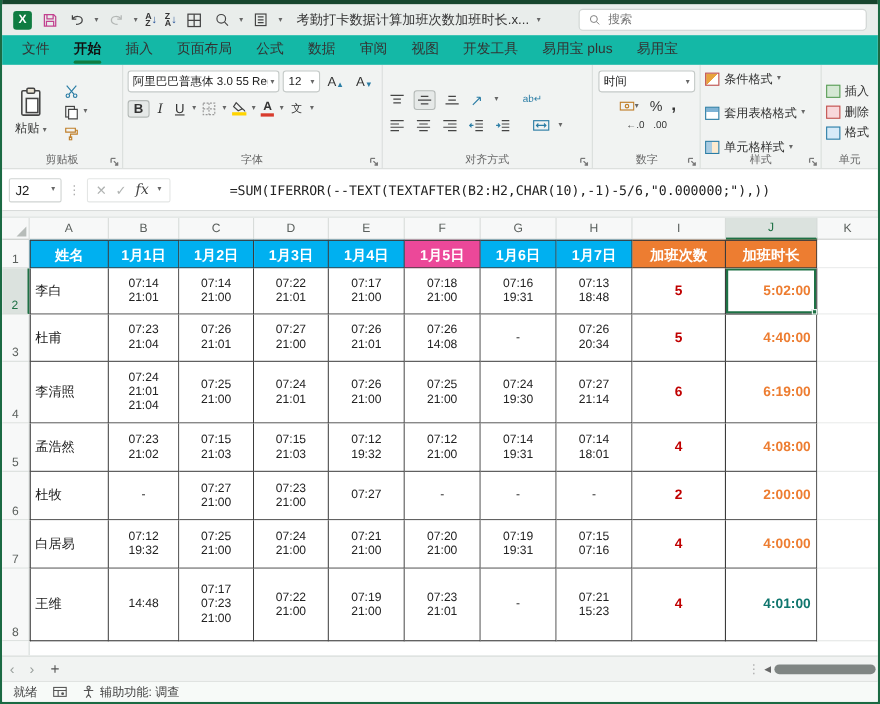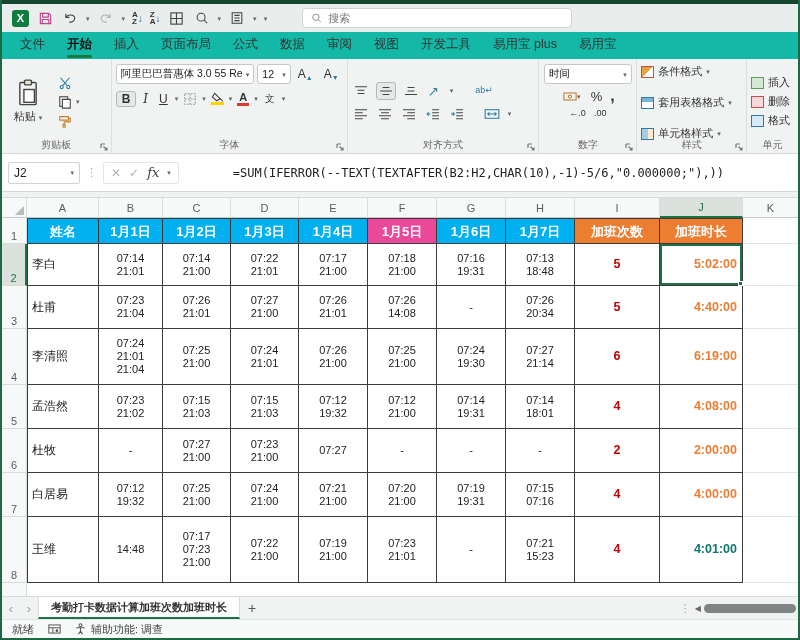--- a/index.html
+++ b/index.html
@@ -71,21 +71,21 @@
   .g-styles { width:112px; }
   .g-styles .rg-content { flex-direction:column; gap:16px; justify-content:center; }
   .stylerow { display:flex; align-items:center; gap:4px; font-size:11px; color:#333; white-space:nowrap; }
   .minigrid { width:13px; height:12px; border:1px solid #8a6; flex:0 0 auto; }
 
   .g-cells { width:52px; border-right:none; }
   .g-cells .rg-content { flex-direction:column; gap:4px; justify-content:center; }
 
   
   .fbar { height:38px; flex:0 0 auto; background:#fff; border-bottom:1px solid #d4d8d6; display:flex; align-items:center; padding:4px 6px; gap:6px; }
-  .namebox { width:72px; height:22px; border:1px solid #d0d4d2; border-radius:2px; display:flex; align-items:center; justify-content:space-between; padding:0 5px; font-size:12px; }
+  .namebox { width:48px; height:22px; border:1px solid #d0d4d2; border-radius:2px; display:flex; align-items:center; justify-content:space-between; padding:0 5px; font-size:12px; }
   .vdots { color:#aaa; font-size:11px; }
   .fxbtns { display:flex; align-items:center; gap:8px; border:1px solid #e4e6e5; border-radius:2px; height:22px; padding:0 7px; }
   .fxx { color:#b0b3b2; font-size:12px; }
   .fxok { color:#b0b3b2; font-size:12px; }
   .fxfx { font-family:"DejaVu Serif",serif; font-style:italic; font-size:13px; color:#444; }
   .formula { font-family:"DejaVu Sans Mono","Liberation Mono",monospace; font-size:12px; color:#222; white-space:nowrap; overflow:hidden;margin-left:48px; }
   .spacer6 { height:6px; background:#f1f3f2; border-bottom:1px solid #d8dcda; flex:0 0 auto; }
 
   
   .gridarea { flex:1; background:#fff; overflow:hidden; display:flex; flex-direction:column; }
@@ -180,20 +180,21 @@
         </svg>
     </span>
       <span class="chev">▾</span>
     <span class="qat-icon">
       <svg width="14" height="14" viewBox="0 0 16 16">
           <rect class="ic" x="2.5" y="2" width="11" height="12"></rect>
           <path class="ic" d="M5 5h6M5 8h6M5 11h6"></path>
         </svg>
     </span>
     <span class="chev">▾</span>
+    <span class="titletext">考勤打卡数据计算加班次数加班时长.x...</span>
     <span class="chev">▾</span>
     <div class="searchpill">
       <svg width="12" height="12" viewBox="0 0 16 16">
           <circle class="ic" style="stroke:#777" cx="7" cy="7" r="4.5"></circle>
           <path class="ic" style="stroke:#777" d="M10.5 10.5 14 14"></path>
         </svg>
       <input placeholder="搜索" style="">
     </div>
   </div>
 
@@ -642,21 +643,20 @@
         <div class="kfill"></div>
       </div>
       <div class="bfill">
         <div class="gutcont"></div>
       </div>
     </div>
 
   <div class="tabbar">
     <span class="navarr">‹</span>
     <span class="navarr">›</span>
-    <div class="sheettab">考勤打卡数据计算加班次数加班时长</div>
     <span class="addtab">+</span>
     <div class="tb-right">
       <span class="vdots">⋮</span>
       <div class="hscroll">
         <span class="larr">◀</span>
         <span class="hthumb"></span>
       </div>
     </div>
   </div>
 

